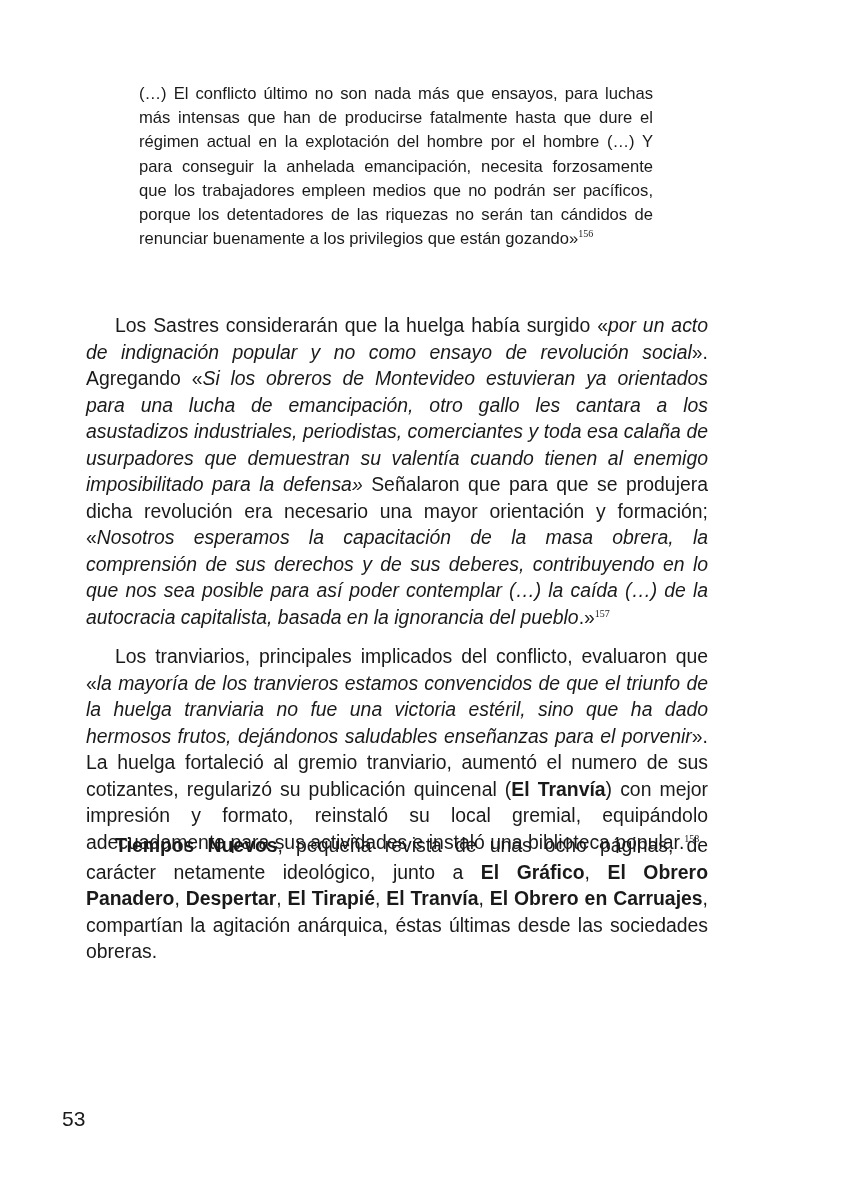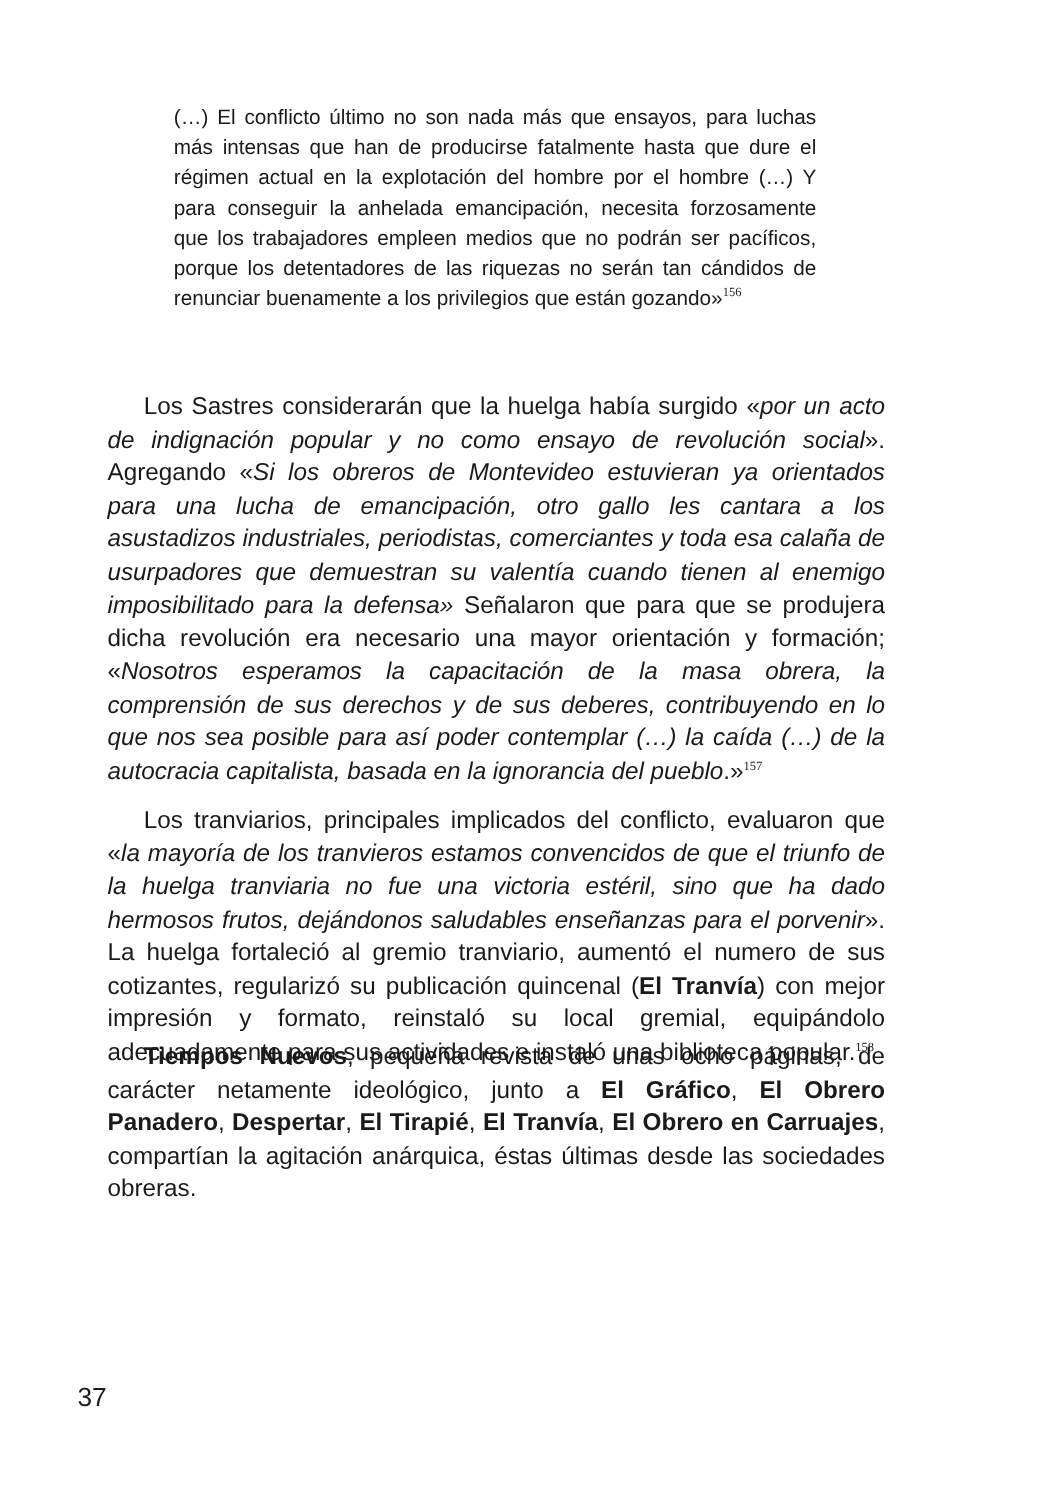--- a/index.html
+++ b/index.html
@@ -31,14 +31,14 @@
   </div>
 
   <div class="body p2">
     <p class="p"><span>Los tranviarios, principales implicados del conflicto, evaluaron que «</span><i>la mayoría de los tranvieros estamos convencidos de que el triunfo de la huelga tranviaria no fue una victoria estéril, sino que ha dado hermosos frutos, dejándonos saludables enseñanzas para el porvenir</i><span>». La huelga fortaleció al gremio tranviario, aumentó el numero de sus cotizantes, regularizó su publicación quincenal (</span><b>El Tranvía</b><span>) con mejor impresión y formato, reinstaló su local gremial, equipándolo adecuadamente para sus actividades e instaló una biblioteca popular.</span><sup>158</sup></p>
   </div>
 
   <div class="body p3">
     <p class="p"><b>Tiempos Nuevos</b><span>, pequeña revista de unas ocho páginas, de carácter netamente ideológico, junto a </span><b>El Gráfico</b><span>, </span><b>El Obrero Panadero</b><span>, </span><b>Despertar</b><span>, </span><b>El Tirapié</b><span>, </span><b>El Tranvía</b><span>, </span><b>El Obrero en Carruajes</b><span>, compartían la agitación anárquica, éstas últimas desde las sociedades obreras.</span></p>
   </div>
 
-  <div class="pagenum">37</div>
+  <div class="pagenum">53</div>
 </div>
 
 </body></html>

